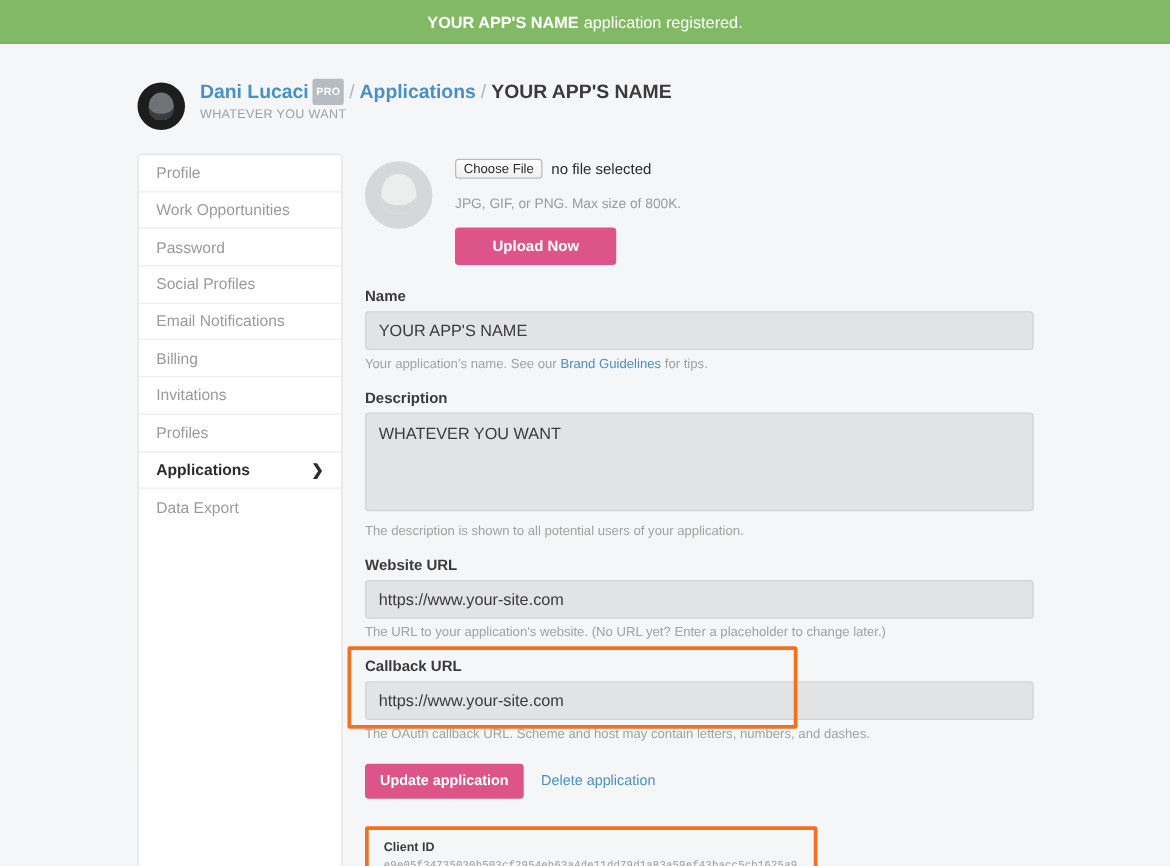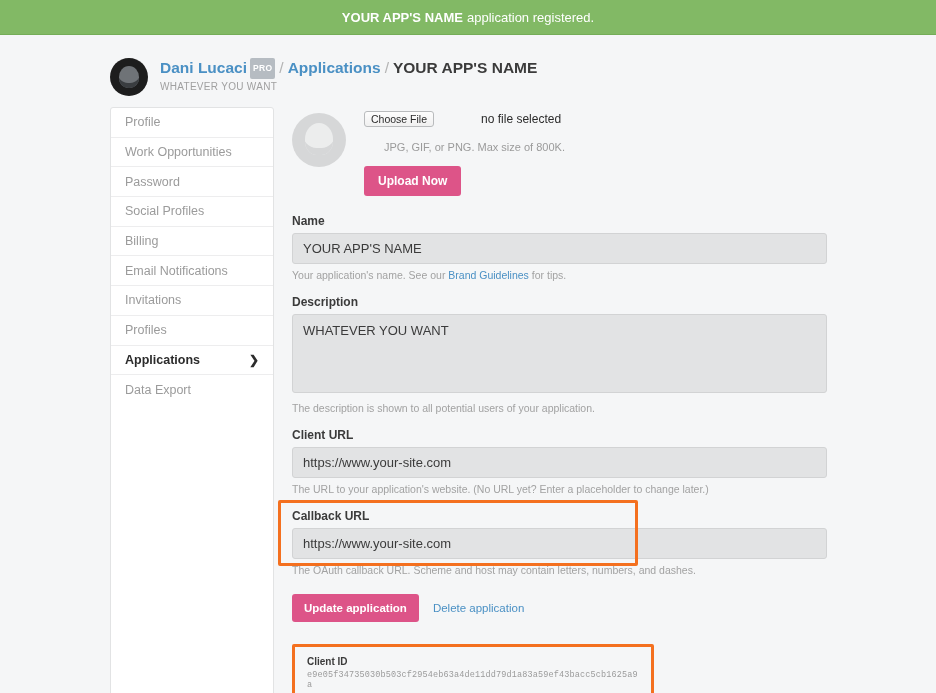--- a/index.html
+++ b/index.html
@@ -25,23 +25,24 @@
     font-size: 13px;
     border-bottom: 1px solid #74ad57;
   }
   .flash .flash-strong { font-weight: bold; margin-right: 4px; }
   .flash .flash-rest { font-weight: normal; }
 
   
   .header {
     padding: 12px 0 0 0;
     display: flex;
-    align-items: center;
+    align-items: flex-start;
     padding-left: 110px;
     height: 56px;
+    margin-top: 16px;
   }
   .avatar-small {
     width: 38px; height: 38px;
     border-radius: 50%;
     background: #1d1d1d;
     flex: 0 0 auto;
     margin-top: 3px;
     position: relative;
     overflow: hidden;
   }
@@ -158,48 +159,46 @@
     border-radius: 50% 50% 42% 42%;
     background: #eceded;
     box-shadow: inset 0 -10px 0 -3px #d6d7d8;
   }
   .upload-col { margin-left: 18px; padding-top: 4px; }
   .file-line {
     display: flex;
     align-items: center;
     font-size: 11px;
     color: #3b3b3b;
-    gap: 40px;
   }
   .file-btn {
     border: 1px solid #b9bbbd;
     border-radius: 3px;
     background: linear-gradient(#fdfdfd, #f0f0f0);
     padding: 1px 6px;
     font-size: 10.5px;
     color: #2b2b2b;
     cursor: pointer;
   }
   .file-name { margin-left: 7px; font-size: 12px; color: #2b2b2b; }
   .file-hint {
     font-size: 11px;
     color: #9b9b9b;
     margin-top: 14px;
-    margin-left: 20px;
   }
   .btn-pink {
     display: inline-block;
     margin-top: 13px;
     background: #dd5488;
     color: #ffffff;
     font-size: 12px;
     font-weight: bold;
     border: none;
     border-radius: 3px;
-    padding: 8px 14px;
+    padding: 8px 30px;
     cursor: pointer;
     font-family: "Liberation Sans", sans-serif;
   }
 
   .field { margin-bottom: 14px; }
   .label {
     font-size: 12px;
     font-weight: bold;
     color: #3b3b3b;
     margin-bottom: 5px;
@@ -317,24 +316,24 @@
     <div class="side-item">
       <span>Work Opportunities</span>
     </div>
     <div class="side-item">
       <span>Password</span>
     </div>
     <div class="side-item">
       <span>Social Profiles</span>
     </div>
     <div class="side-item">
+      <span>Email Notifications</span>
+    </div>
+    <div class="side-item">
       <span>Billing</span>
-    </div>
-    <div class="side-item">
-      <span>Email Notifications</span>
     </div>
     <div class="side-item">
       <span>Invitations</span>
     </div>
     <div class="side-item">
       <span>Profiles</span>
     </div>
     <div class="side-item active">
       <span>Applications</span>
       <span class="chev">❯</span>
@@ -366,21 +365,21 @@
       </div>
     </div>
 
     <div class="field">
       <div class="label">Description</div>
       <textarea class="textarea" style="">WHATEVER YOU WANT</textarea>
       <div class="help">The description is shown to all potential users of your application.</div>
     </div>
 
     <div class="field">
-      <div class="label">Client URL</div>
+      <div class="label">Website URL</div>
       <input class="input" type="text" value="https://www.your-site.com" style="">
       <div class="help">The URL to your application's website. (No URL yet? Enter a placeholder to change later.)</div>
     </div>
 
     <div class="callback-wrap">
       <div class="hl-box"></div>
       <div class="label">Callback URL</div>
       <input class="input" type="text" value="https://www.your-site.com" style="">
       <div class="help">The OAuth callback URL. Scheme and host may contain letters, numbers, and dashes.</div>
     </div>

